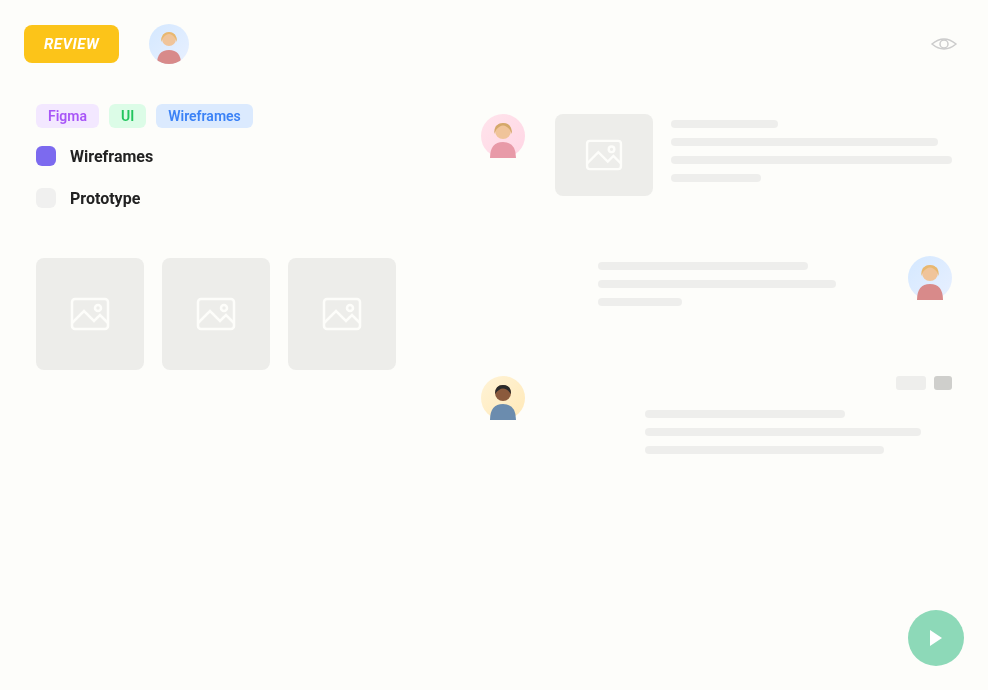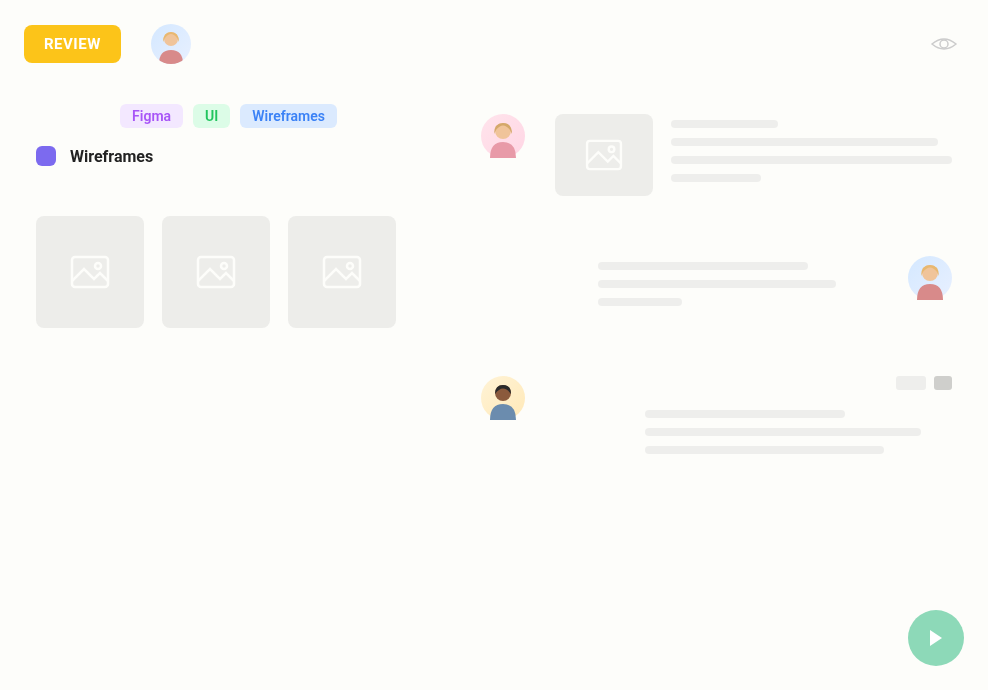--- a/index.html
+++ b/index.html
@@ -14,20 +14,21 @@
       height: 690px;
       position: relative;
       overflow: hidden;
     }
     .top-bar {
       display: flex;
       align-items: center;
       padding: 24px 24px 20px 24px;
       gap: 30px;
       position: relative;
+      font-style: italic;
     }
     .review-badge {
       background: #fcc419;
       color: #fff;
       font-weight: 700;
       font-size: 15px;
       padding: 10px 20px;
       border-radius: 8px;
       letter-spacing: 0.5px;
     }
@@ -58,21 +59,20 @@
       display: flex;
       gap: 60px;
     }
     .left-col {
       width: 385px;
     }
     .tags {
       display: flex;
       gap: 10px;
       margin-bottom: 18px;
-      justify-content: center;
     }
     .tag {
       padding: 4px 12px;
       border-radius: 6px;
       font-size: 14px;
       font-weight: 600;
     }
     .tag-purple {
       background: #f3e8ff;
       color: #a855f7;
@@ -246,20 +246,24 @@
     <div class="tags">
       <span class="tag tag-purple">Figma</span>
       <span class="tag tag-green">UI</span>
       <span class="tag tag-blue">Wireframes</span>
     </div>
     <div class="stages">
       <div class="stage">
         <div class="stage-marker active"></div>
         <span class="stage-label">Wireframes</span>
       </div>
+      <div class="stage">
+        <div class="stage-marker"></div>
+        <span class="stage-label">Prototype</span>
+      </div>
     </div>
     <div class="thumbs">
       <div class="thumb">
         <svg class="img-placeholder-icon" width="40" height="34" viewBox="0 0 40 34" fill="none" stroke="currentColor" stroke-width="2.5">
           <rect x="2" y="2" width="36" height="30" rx="3"></rect>
           <circle cx="28" cy="11" r="3"></circle>
           <path d="M 2 26 L 14 14 L 24 24 L 30 18 L 38 26"></path>
         </svg>
       </div>
       <div class="thumb">

